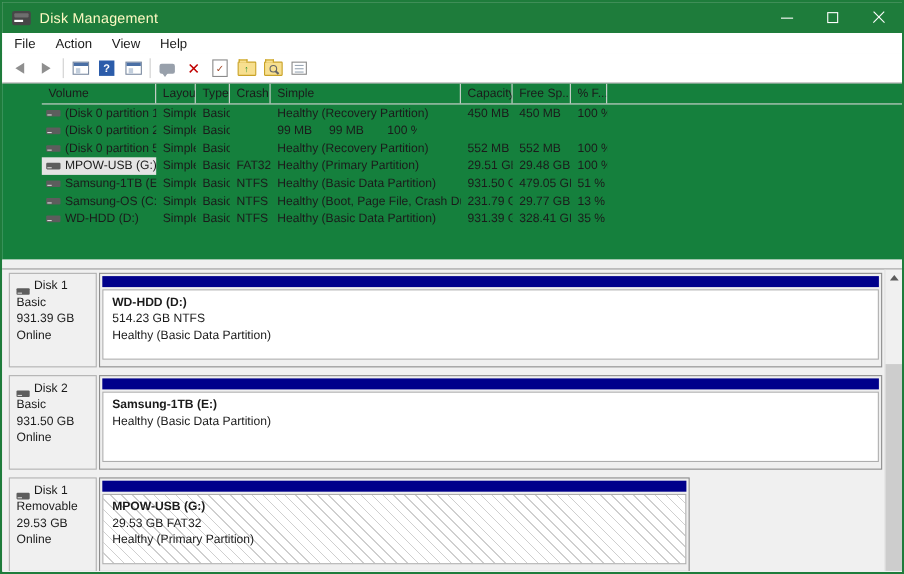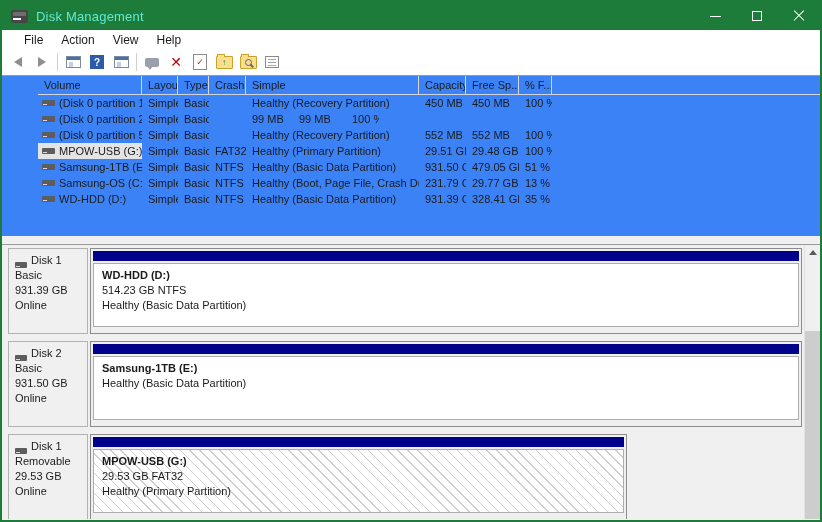--- a/index.html
+++ b/index.html
@@ -1,43 +1,43 @@
 <!DOCTYPE html>
 <html><head>
 <meta charset="utf-8">
 <style>
   html,body{margin:0;padding:0;background:#ffffff;}
   body{width:822px;height:522px;overflow:hidden;font-family:"Liberation Sans","DejaVu Sans",sans-serif;-webkit-font-smoothing:antialiased;}
   .window{position:relative;width:822px;height:522px;box-sizing:border-box;border:2px solid #1e7c3b;background:#f0f0f0;}
 
   
-  .titlebar{height:28px;background:#1e7c3b;display:flex;align-items:center;color:#5eead4;}
+  .titlebar{height:28px;background:#1e7c3b;display:flex;align-items:center;color:#fef9c3;}
   .app-icon{width:17px;height:13px;margin:0 8px 0 9px;position:relative;background:#474747;border-radius:2px;}
   .app-icon::before{content:"";position:absolute;left:2px;top:2px;right:2px;height:4px;background:#6e6e6e;border-radius:1px;}
   .app-icon::after{content:"";position:absolute;left:2px;bottom:3px;width:8px;height:2px;background:#fff;}
   .title-text{font-size:13px;letter-spacing:.2px;}
   .win-buttons{margin-left:auto;display:flex;height:100%;}
   .win-btn{width:42px;height:100%;display:flex;align-items:center;justify-content:center;cursor:pointer;}
   .glyph-min{width:11px;height:1px;background:#fff;}
   .glyph-max{width:10px;height:10px;border:1px solid #fff;box-sizing:border-box;}
   .glyph-close{position:relative;width:12px;height:12px;}
   .glyph-close::before,.glyph-close::after{content:"";position:absolute;left:-1px;top:5px;width:14px;height:1.4px;background:#fff;}
   .glyph-close::before{transform:rotate(45deg);} .glyph-close::after{transform:rotate(-45deg);}
 
   
-  .menubar{height:19px;background:#fff;display:flex;align-items:flex-start;font-size:12px;color:#1b1b1b;padding-left:13px;}
+  .menubar{height:19px;background:#fff;display:flex;align-items:flex-start;font-size:12px;color:#1b1b1b;padding-left:2px;}
   .menu-item{padding:0 9px;height:100%;display:flex;align-items:center;cursor:default;}
 
   
   .toolbar{height:27px;background:#fff;border-bottom:1px solid #999;display:flex;align-items:center;padding-left:4px;box-sizing:border-box;}
   .tbtn{width:22px;height:22px;display:flex;align-items:center;justify-content:center;margin:0 1px;}
   .tsep{width:1px;height:18px;background:#cfcfcf;margin:0 3px;}
 
   
-  .volume-pane{height:160px;background:#3b82f6;font-size:11px;color:#1b1b1b;overflow:hidden;padding-left:36px;}
+  .volume-pane{height:160px;background:#15803d;font-size:11px;color:#1b1b1b;overflow:hidden;padding-left:36px;}
   .vheader{display:flex;height:18px;line-height:18px;border-bottom:1px solid #d5d5d5;}
   .vh{box-sizing:border-box;padding-left:6px;border-right:1px solid #d5d5d5;white-space:nowrap;overflow:hidden;}
   .vrow{display:flex;height:16px;line-height:16px;}
   .vc{box-sizing:border-box;padding-left:6px;white-space:nowrap;overflow:hidden;}
   .c-vol{width:104px;} .c-lay{width:36px;} .c-typ{width:31px;} .c-fil{width:37px;}
   .c-sta{width:173px;} .c-cap{width:47px;} .c-fre{width:53px;} .c-pct{width:33px;}
   .c-fill{flex:1;border-right:none;}
   .vol-cell{display:flex;align-items:center;padding-left:4px;}
   .vol-ico{flex:0 0 auto;width:13px;height:6px;background:#5d5d5d;border-radius:1px;margin-right:4px;position:relative;}
   .vol-ico::after{content:"";position:absolute;left:1px;bottom:1px;width:4px;height:1px;background:#d9d9d9;}

